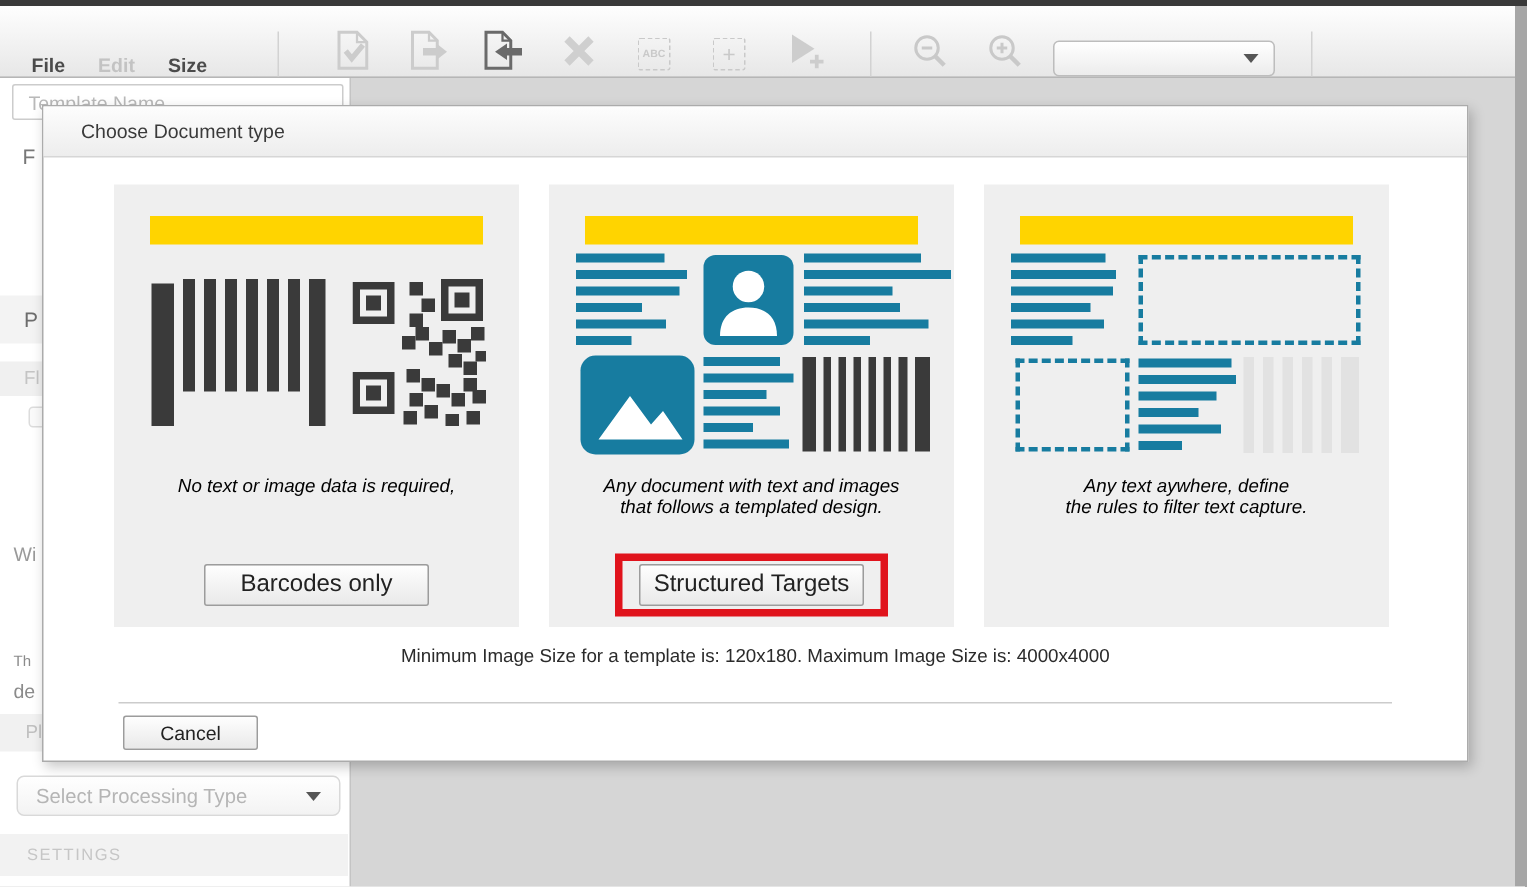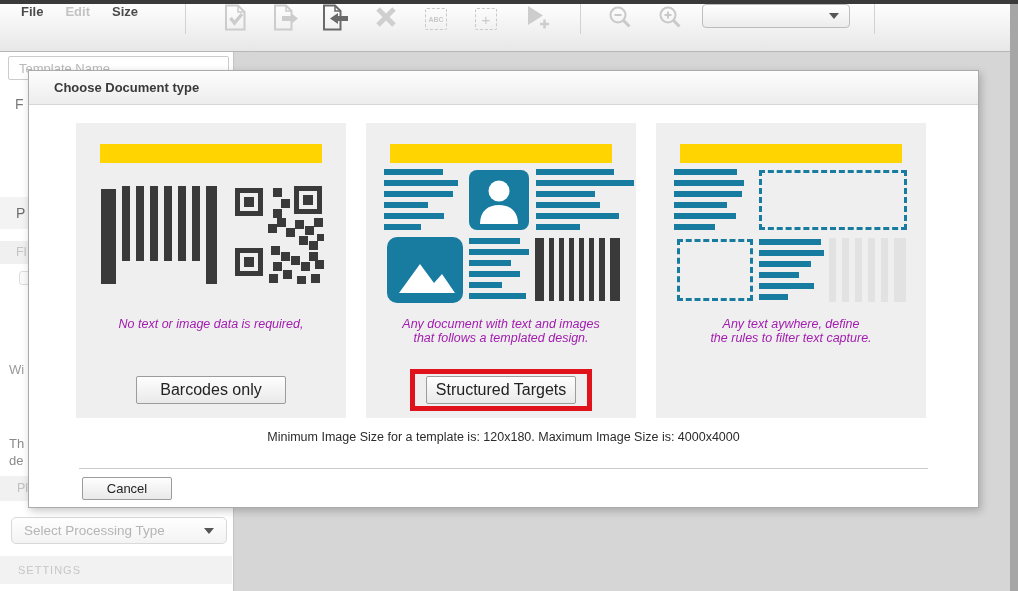--- a/index.html
+++ b/index.html
@@ -6,21 +6,21 @@
   body{width:1018px;height:591px;font-family:"Liberation Sans",sans-serif;overflow:hidden;background:#d6d6d6;}
   .screen{position:relative;width:1018px;height:591px;overflow:hidden;}
 
   
   .top-strip{position:absolute;top:0;left:0;right:0;height:4px;background:#3a3a3a;z-index:7;}
   .right-strip{position:absolute;top:4px;right:0;width:8px;bottom:0;background:#a6a6a6;z-index:7;}
 
   
   .menubar{position:absolute;top:4px;left:0;width:1010px;height:48px;box-sizing:border-box;
     background:linear-gradient(#fefefe,#e7e7e7);border-bottom:1px solid #b6b6b6;
-    display:flex;align-items:flex-start;padding-left:10px;z-index:5;}
+    display:flex;align-items:flex-end;padding-left:10px;z-index:5;}
   .menu-item{font-size:13px;font-weight:bold;color:#4b4b4b;padding:0 11px;cursor:default;}
   .menu-item.disabled{color:#c3c3c3;}
   .vsep{width:1px;height:30px;background:#d2d2d2;}
   .sep1{margin-left:36px;} .sep2{margin-left:32px;} .sep3{margin-left:24px;}
   .tbi{width:24px;height:30px;display:flex;align-items:center;justify-content:center;flex:none;}
   .tbi.first{margin-left:38px;} .tbi+.tbi{margin-left:26px;}
   .zo{margin-left:27px;} .zi{margin-left:26px;}
   .dash-box{width:22px;height:22px;border:1px dashed #c9c9c9;border-radius:2px;color:#c9c9c9;
     display:flex;align-items:center;justify-content:center;box-sizing:border-box;}
   .dash-box.abc{font-size:7px;font-weight:bold;}
@@ -36,41 +36,41 @@
   .tpl-input{position:absolute;top:4px;left:8px;width:221px;height:24px;border:1px solid #cccccc;
     border-radius:2px;padding:0 10px;font-size:13px;color:#555;box-sizing:border-box;background:#fff;}
   .tpl-input::placeholder{color:#b9b9b9;}
   .sb-frag{position:absolute;cursor:default;}
   .fr-f{top:44px;left:15px;font-size:14px;color:#787878;}
   .band{position:absolute;left:0;right:1px;}
   .band-p{top:145px;height:32px;background:#f3f3f3;font-size:14px;color:#6d6d6d;line-height:32px;padding-left:16px;}
   .band-fl{top:189px;height:23px;background:#f0f0f0;font-size:12.5px;color:#c4c4c4;line-height:23px;padding-left:16px;}
   .sb-check{position:absolute;top:219px;left:19px;width:12px;height:12px;border:1px solid #dcdcdc;border-radius:3px;background:#fafafa;}
   .fr-wi{top:310px;left:9px;font-size:13px;color:#9a9a9a;}
-  .fr-th{top:384px;left:9px;font-size:13px;color:#8b8b8b;}
+  .fr-th{top:384px;left:9px;font-size:10px;color:#8b8b8b;}
   .fr-de{top:401px;left:9px;font-size:13px;color:#8b8b8b;}
   .band-pl{top:424px;height:25px;background:#f1f1f1;font-size:12.5px;color:#c0c0c0;line-height:25px;padding-left:17px;}
   .sb-select{position:absolute;top:465px;left:11px;width:216px;height:27px;border:1px solid #d9d9d9;border-radius:5px;
     background:linear-gradient(#ffffff,#f3f3f3);display:flex;align-items:center;justify-content:space-between;
     padding:0 12px;box-sizing:border-box;font-size:13.5px;color:#b5b5b5;}
   .band-settings{top:504px;height:28px;background:#f2f2f2;font-size:11px;color:#c6c6c6;letter-spacing:1px;line-height:28px;padding-left:18px;}
 
   .canvas{position:absolute;top:52px;left:234px;right:8px;bottom:0;background:#d6d6d6;}
 
   
   .dialog{position:absolute;left:28px;top:70px;width:951px;height:438px;background:#ffffff;
     border:1px solid #ababab;box-shadow:2px 3px 8px rgba(0,0,0,0.22);box-sizing:border-box;z-index:10;}
   .dlg-header{height:33px;background:linear-gradient(#fdfdfd,#ededed);border-bottom:1px solid #d6d6d6;
-    line-height:33px;padding-left:25px;font-size:13px;font-weight:bold;color:#3a3a3a;}
+    line-height:33px;padding-left:25px;font-size:13px;font-weight:normal;color:#3a3a3a;}
   .card{position:absolute;top:52px;width:270px;height:295px;background:#efefef;}
   .card1{left:47px;} .card2{left:337px;} .card3{left:627px;}
   .ybar{position:absolute;top:21px;left:24px;right:24px;height:19px;background:#ffd400;}
   .art{position:absolute;top:46px;left:18px;right:18px;height:136px;}
   .caption{position:absolute;top:194px;left:0;right:0;text-align:center;font-style:italic;
-    font-size:12.5px;color:#a21caf;line-height:14px;}
+    font-size:12.5px;color:#000000;line-height:14px;}
   .btnrow{position:absolute;top:253px;left:0;right:0;display:flex;justify-content:center;}
   .btn{font-family:"Liberation Sans",sans-serif;font-size:16px;color:#222;
     background:linear-gradient(#fefefe,#e9e9e9);border:1px solid #9c9c9c;border-radius:2px;
     height:28px;width:150px;cursor:pointer;}
   .red-wrap{position:absolute;top:246px;left:50%;transform:translateX(-50%);
     border:5px solid #e0131c;padding:2px 11px;}
   .size-note{position:absolute;top:359px;left:0;right:0;text-align:center;font-size:12.5px;color:#2b2b2b;}
   .dlg-hr{position:absolute;top:397px;left:50px;right:50px;height:1px;background:#cccccc;}
   .cancel{position:absolute;top:406px;left:53px;width:90px;height:23px;font-size:13px;}
 

